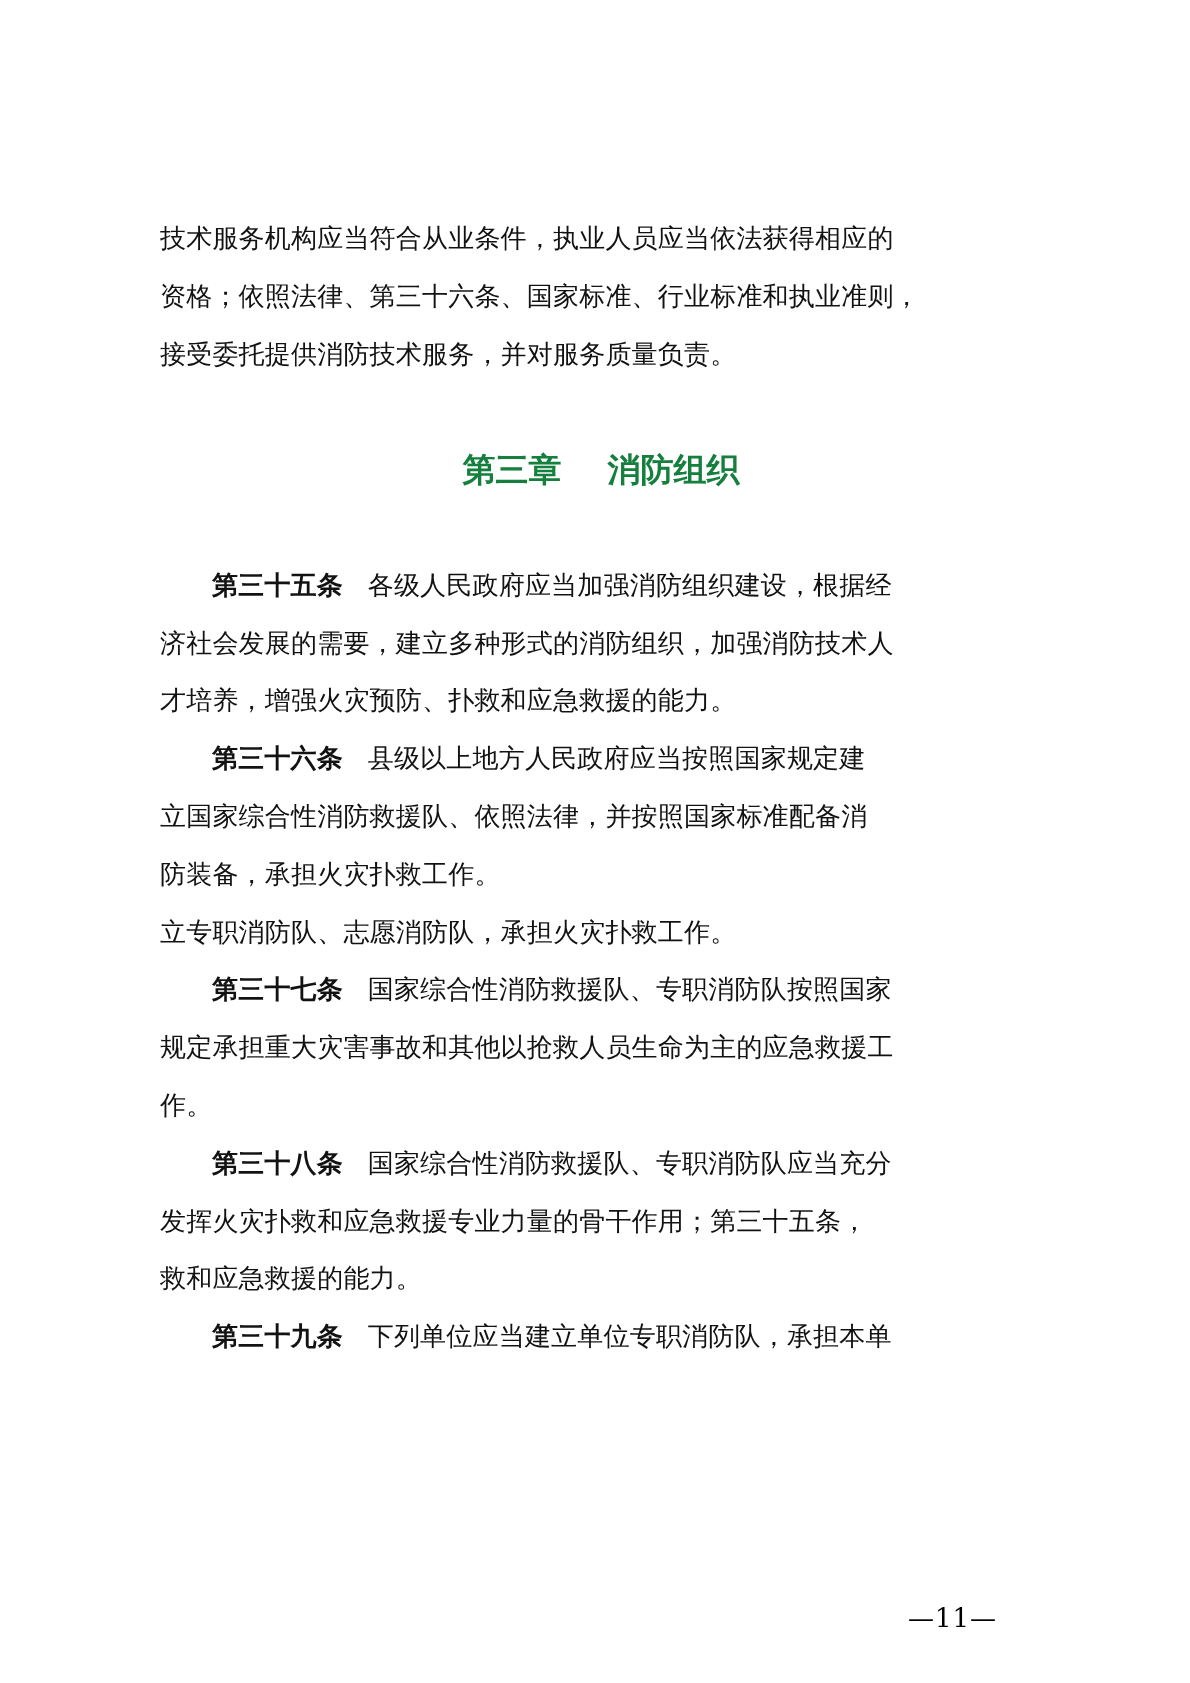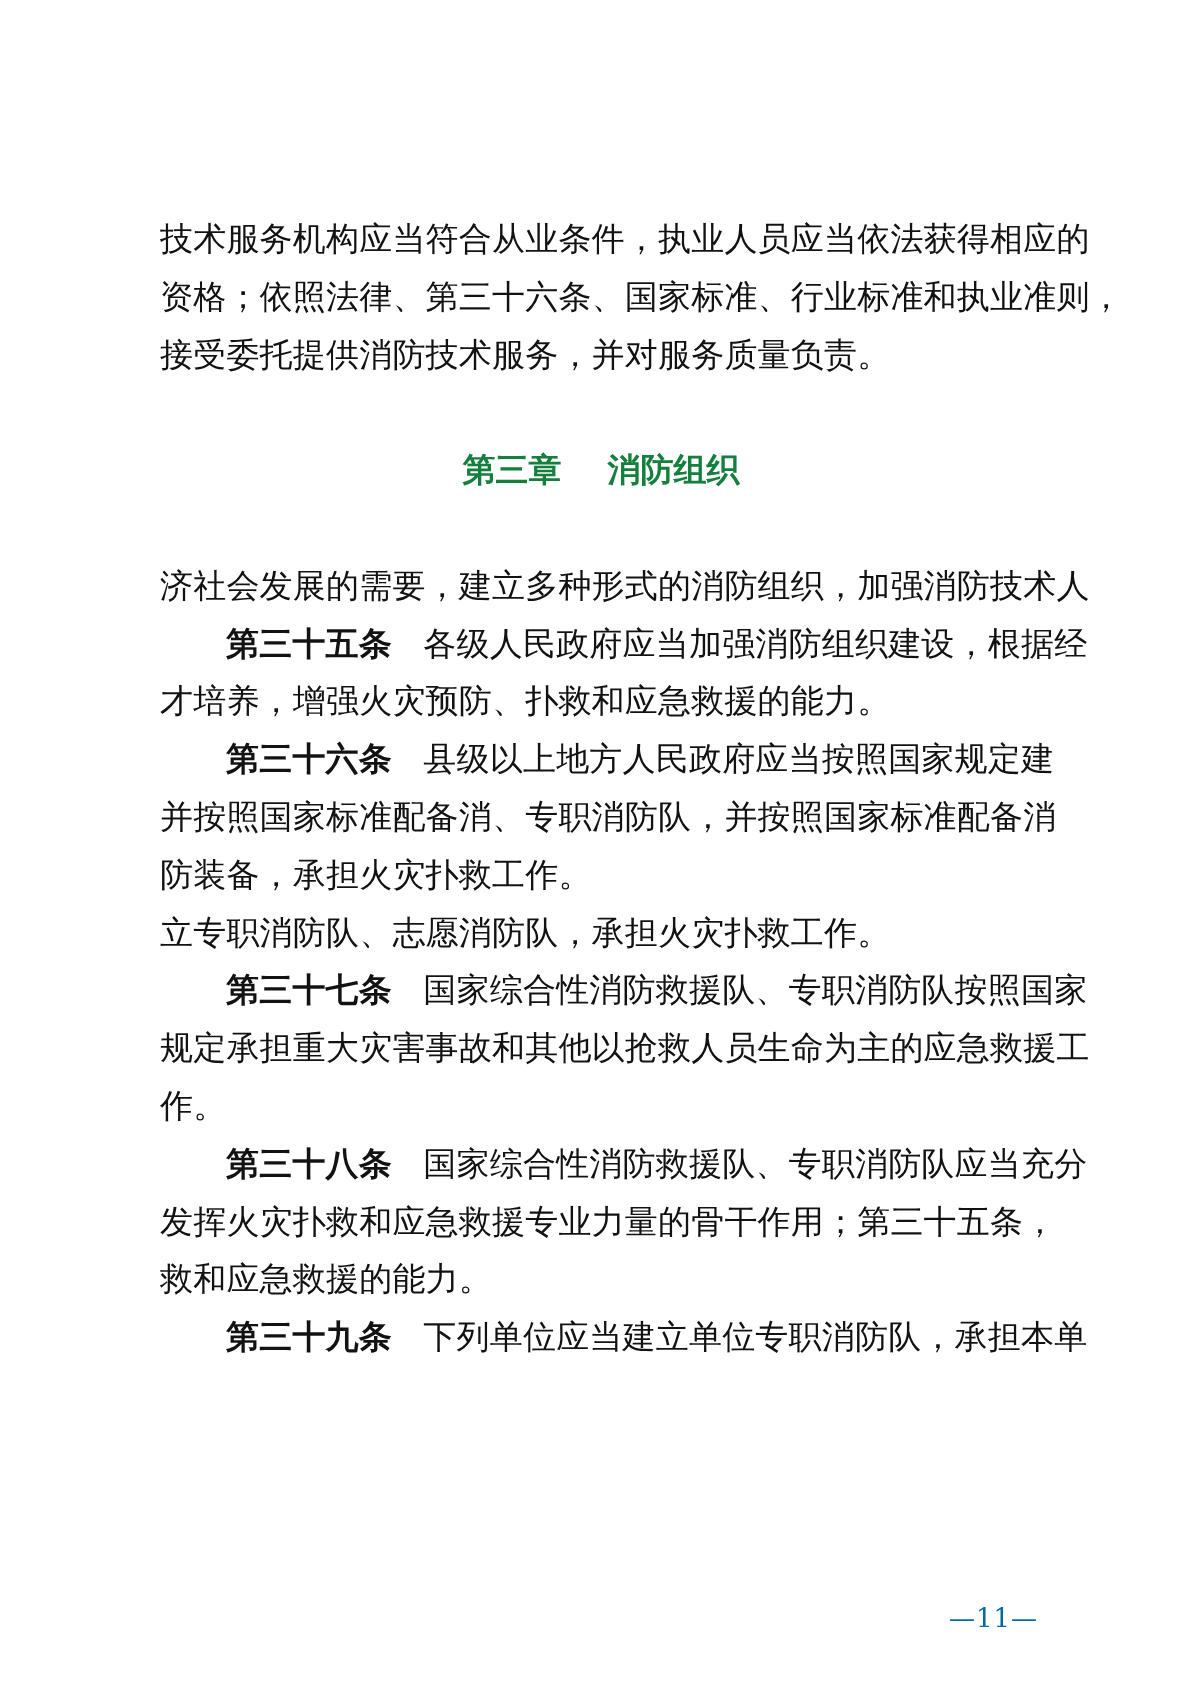--- a/index.html
+++ b/index.html
@@ -15,21 +15,21 @@
   }
   .doc {
     position: absolute;
     left: 160px;
     top: 210px;
     width: 882px;
   }
   .line {
     height: 57.8px;
     line-height: 57.8px;
-    font-size: 33px;
+    font-size: 26px;
     letter-spacing: 0.2px;
     white-space: nowrap;
     font-family: "DejaVu Serif", serif;
   }
   .line.blank { height: 57.8px; }
   .indent { text-indent: 2em; }
   .art-label {
     font-family: "DejaVu Sans", sans-serif;
     font-weight: 700;
     margin-right: 0.95em;
@@ -42,24 +42,24 @@
     font-weight: 700;
     font-size: 33px;
     color: #15803d;
   }
   .chapter-num { margin-right: 1.4em; }
   .page-number {
     position: absolute;
     left: 908px;
     top: 1596px;
     width: 130px;
-    text-align: right;
+    text-align: left;
     font-size: 26px;
     line-height: 44px;
-    color: #0369a1;
+    color: #000000;
     font-family: "DejaVu Serif", serif;
     letter-spacing: 1px;
   }
 </style>
 </head>
 <body>
 
 <div class="page">
   <div class="doc">
 
@@ -68,30 +68,30 @@
     <div class="line">接受委托提供消防技术服务，并对服务质量负责。</div>
 
     <div class="line blank"></div>
 
     <div class="chapter-line">
       <span class="chapter-num">第三章</span><span>消防组织</span>
     </div>
 
     <div class="line blank"></div>
 
-    <div class="line">济社会发展的需要，建立多种形式的消防组织，加强消防技术人</div>
     <div class="line indent">
       <span class="art-label">第三十五条</span><span>各级人民政府应当加强消防组织建设，根据经</span>
     </div>
+    <div class="line">济社会发展的需要，建立多种形式的消防组织，加强消防技术人</div>
     <div class="line">才培养，增强火灾预防、扑救和应急救援的能力。</div>
 
     <div class="line indent">
       <span class="art-label">第三十六条</span><span>县级以上地方人民政府应当按照国家规定建</span>
     </div>
-    <div class="line">并按照国家标准配备消、专职消防队，并按照国家标准配备消</div>
+    <div class="line">立国家综合性消防救援队、依照法律，并按照国家标准配备消</div>
     <div class="line">防装备，承担火灾扑救工作。</div>
     <div class="line">立专职消防队、志愿消防队，承担火灾扑救工作。</div>
 
     <div class="line indent">
       <span class="art-label">第三十七条</span><span>国家综合性消防救援队、专职消防队按照国家</span>
     </div>
     <div class="line">规定承担重大灾害事故和其他以抢救人员生命为主的应急救援工</div>
     <div class="line">作。</div>
 
     <div class="line indent">

